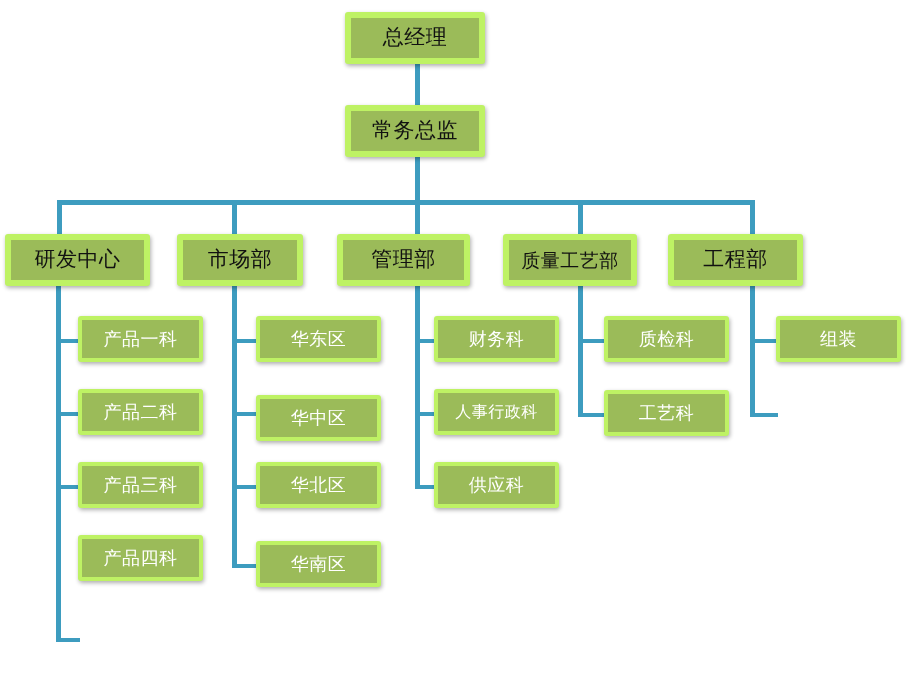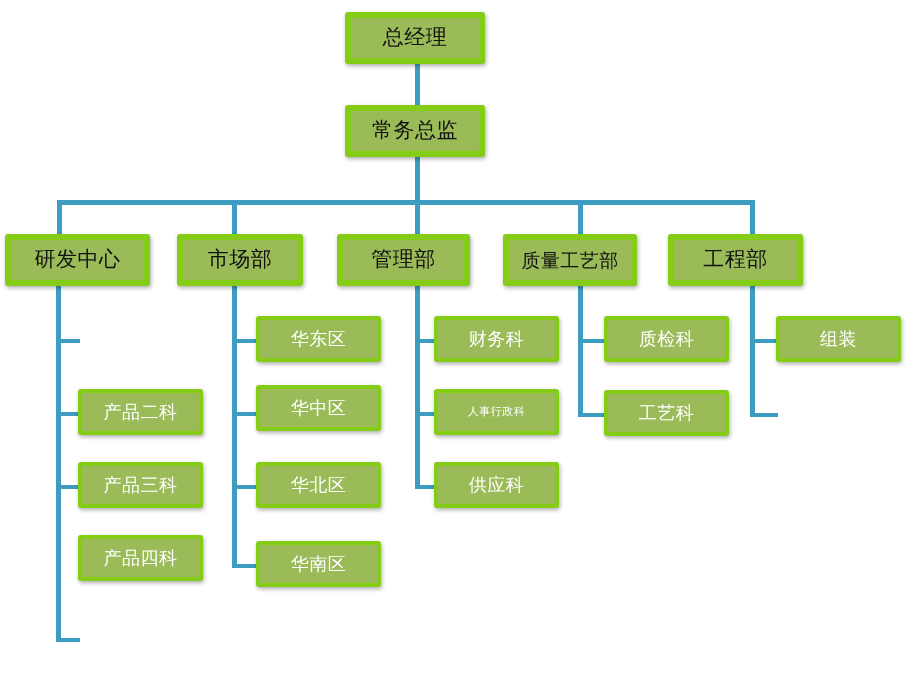--- a/index.html
+++ b/index.html
@@ -26,21 +26,21 @@
     z-index: 1;
   }
   .conn.v { width: 5px; }
   .conn.h { height: 5px; }
   .conn.thin.h { height: 4px; }
 
   
   .node {
     position: absolute;
     box-sizing: border-box;
-    background: #84cc16;
+    background: #bef264;
     border-radius: 3px;
     box-shadow: 1px 2px 4px rgba(0,0,0,0.32);
     z-index: 4;
     display: flex;
     align-items: center;
     justify-content: center;
   }
   .node .fill {
     box-sizing: border-box;
     width: 100%;
@@ -63,21 +63,21 @@
   }
   .node.lvl-top.narrow .fill { font-size: 19px; }
 
   
   .node.lvl-sub { padding: 4px; }
   .node.lvl-sub .fill {
     color: #ffffff;
     font-size: 18px;
     font-weight: 400;
   }
-  .node.lvl-sub.tight .fill { font-size: 11px; }
+  .node.lvl-sub.tight .fill { font-size: 16px; }
 </style>
 </head>
 <body>
 
 <div id="chart-canvas">
 
   <div class="conn v" style="left:415px; top:63px; height:45px;"></div>
 
   <div class="conn v" style="left:415px; top:155px; height:49px;"></div>
 
@@ -131,34 +131,37 @@
   <div class="node lvl-top" style="left:337px; top:234px; width:133px; height:52px;">
     <span class="fill">管理部</span>
   </div>
   <div class="node lvl-top narrow" style="left:503px; top:234px; width:134px; height:52px;">
     <span class="fill">质量工艺部</span>
   </div>
   <div class="node lvl-top" style="left:668px; top:234px; width:135px; height:52px;">
     <span class="fill">工程部</span>
   </div>
 
+  <div class="node lvl-sub" style="left:78px; top:316px; width:125px; height:46px;">
+    <span class="fill">产品一科</span>
+  </div>
   <div class="node lvl-sub" style="left:78px; top:389px; width:125px; height:46px;">
     <span class="fill">产品二科</span>
   </div>
   <div class="node lvl-sub" style="left:78px; top:462px; width:125px; height:46px;align-items:flex-end;">
     <span class="fill">产品三科</span>
   </div>
   <div class="node lvl-sub" style="left:78px; top:535px; width:125px; height:46px;">
     <span class="fill">产品四科</span>
   </div>
 
   <div class="node lvl-sub" style="left:256px; top:316px; width:125px; height:46px;">
     <span class="fill">华东区</span>
   </div>
-  <div class="node lvl-sub" style="left:256px; top:385px; width:125px; height:46px;">
+  <div class="node lvl-sub" style="left:256px; top:395px; width:125px; height:46px;">
     <span class="fill">华中区</span>
   </div>
   <div class="node lvl-sub" style="left:256px; top:462px; width:125px; height:46px;">
     <span class="fill">华北区</span>
   </div>
   <div class="node lvl-sub" style="left:256px; top:541px; width:125px; height:46px;">
     <span class="fill">华南区</span>
   </div>
 
   <div class="node lvl-sub" style="left:434px; top:316px; width:125px; height:46px;">

